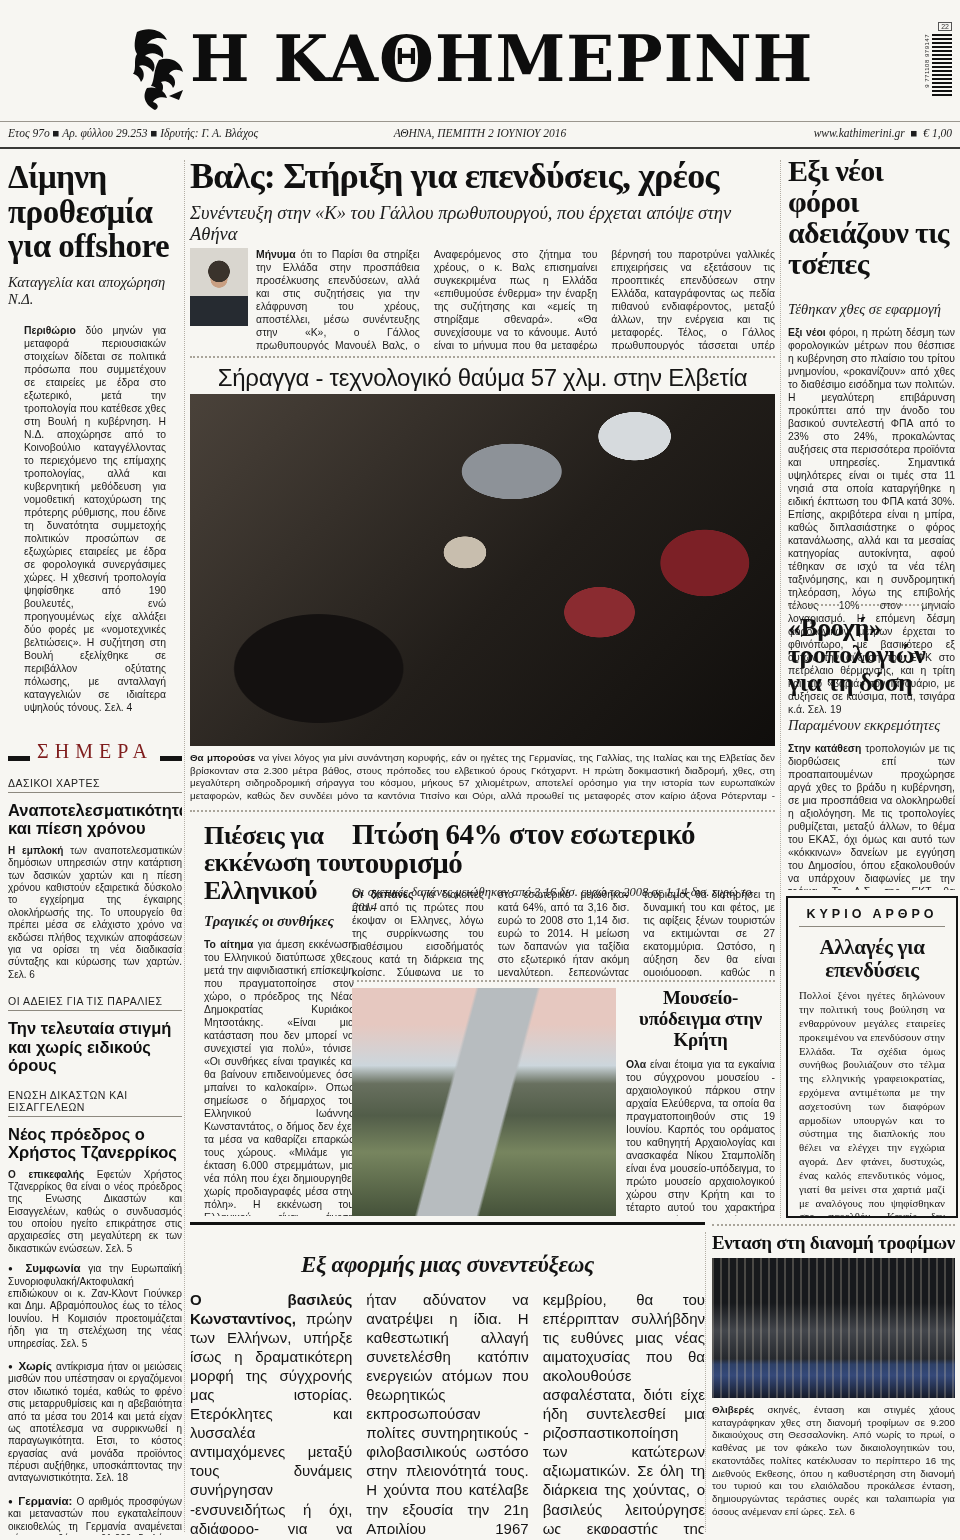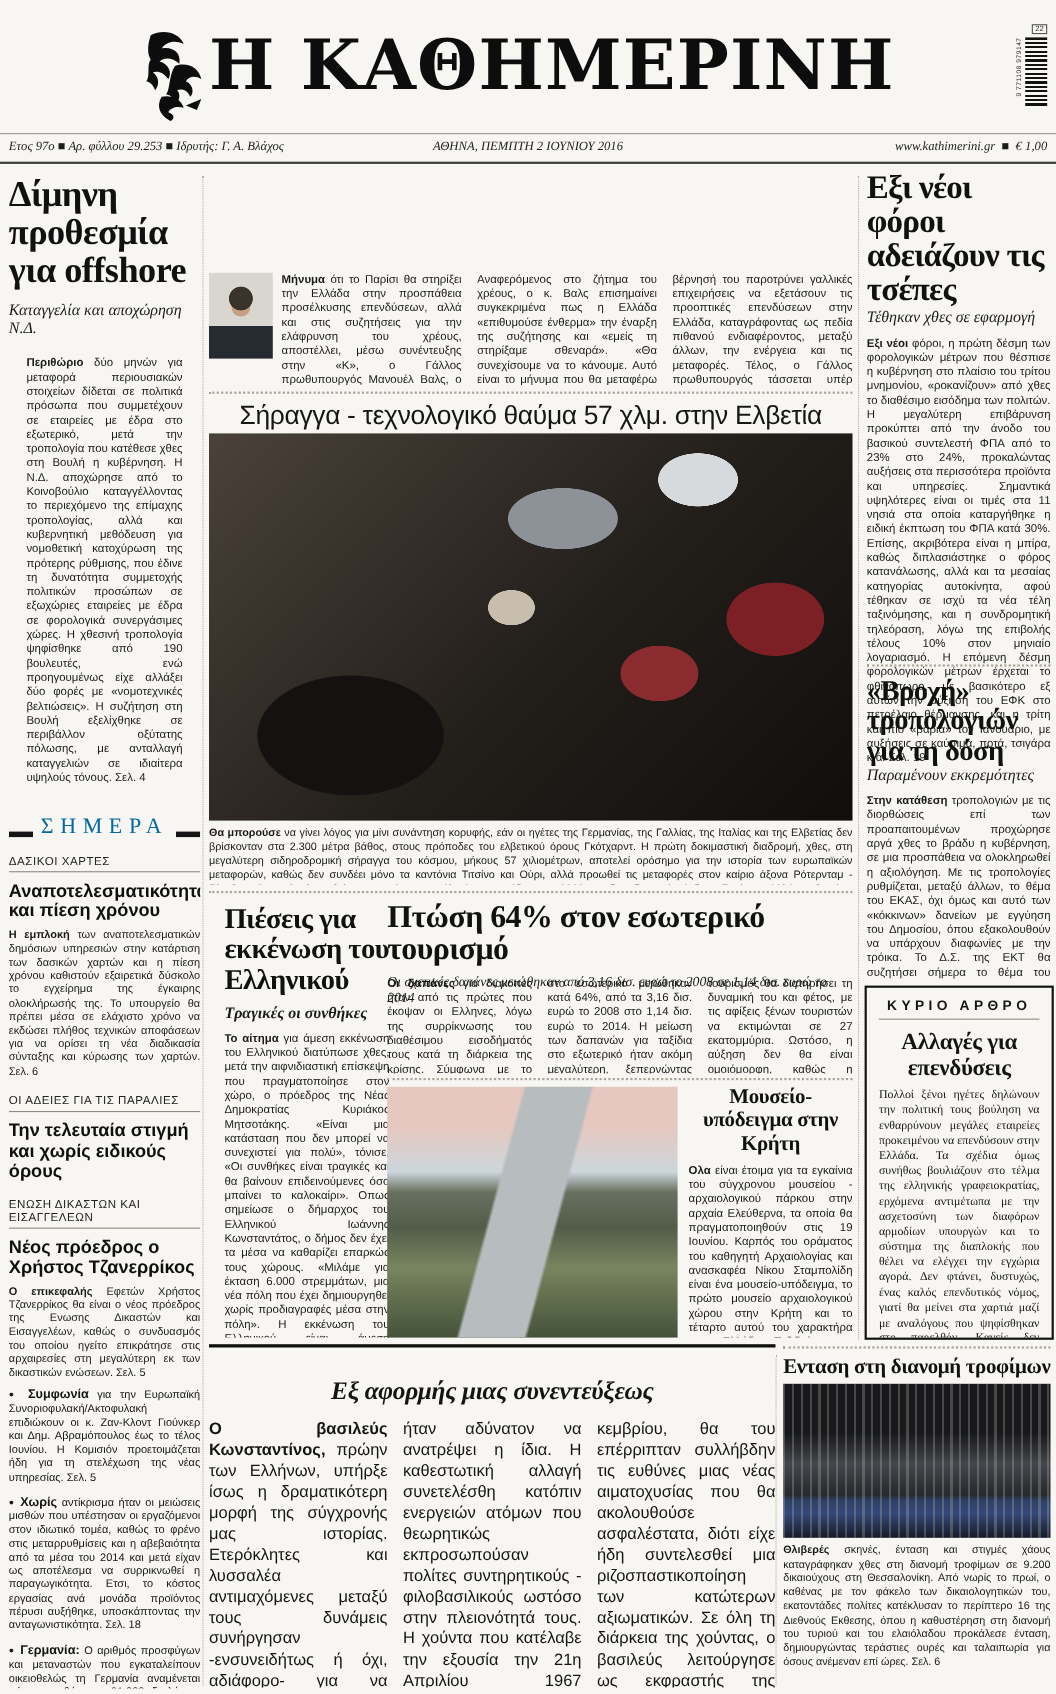--- a/index.html
+++ b/index.html
@@ -26,21 +26,21 @@
   .deck{font-family:"Liberation Serif",serif;font-style:italic;color:#1b1b1b;}
   .body{font-size:10.4px;line-height:1.25;text-align:justify;color:#1a1a1a;}
   .body b{font-weight:700;}
   .serifbody{font-family:"Liberation Serif",serif;font-size:11.4px;line-height:1.28;text-align:justify;}
   
   .left-col{left:8px;top:160px;width:174px;height:1375px;overflow:hidden;}
   .off-hl{font-size:33px;line-height:1.05;letter-spacing:-.5px;}
   .off-deck{font-size:14.5px;margin:10px 0 9px;}
   .simera{display:flex;align-items:flex-end;gap:7px;margin:26px 0 10px;}
   .simera .bar{flex:1;height:5px;background:#141414;margin-bottom:2px;}
-  .simera .word{font-family:"Liberation Serif",serif;font-size:20px;letter-spacing:6px;color:#0369a1;}
+  .simera .word{font-family:"Liberation Serif",serif;font-size:20px;letter-spacing:6px;color:#7f1d1d;}
   .kicker{font-size:10.5px;letter-spacing:.5px;color:#222;border-bottom:1px solid #8d897f;
           padding-bottom:3px;margin:14px 0 8px;text-transform:uppercase;}
   .side-head{font-size:16.5px;font-weight:700;line-height:1.12;color:#0f0f0f;margin:0 0 7px;}
   .side-body{font-size:10px;line-height:1.24;text-align:justify;color:#1a1a1a;margin:0 0 6px;}
   .bullet{font-size:10px;line-height:1.24;text-align:justify;margin:0 0 9px;}
   .bullet .bl{font-weight:700;font-size:11.5px;}
   .bullet .dot{font-size:8px;vertical-align:1px;}
   
   .main-hl{font-size:36px;letter-spacing:-.8px;line-height:1;}
   .main-deck{font-size:18.5px;margin-top:9px;}
@@ -74,21 +74,21 @@
   .tour-deck{font-size:12.5px;margin-top:7px;}
   .mus-hl{font-size:19px;line-height:1.1;text-align:center;letter-spacing:-.3px;}
   .sx-kick{display:flex;justify-content:center;align-items:baseline;gap:9px;}
   .sx-kick .k1{font-weight:700;font-size:13px;letter-spacing:2px;}
   .sx-kick .k2{font-size:10.5px;letter-spacing:1.5px;color:#2a2a2a;border-left:1px solid #555;padding-left:9px;}
   .sx-hl{font-family:"Liberation Serif",serif;font-style:italic;font-weight:700;font-size:23px;
          text-align:center;letter-spacing:-.3px;}
   .sx-body{font-size:15px;line-height:1.27;text-align:justify;}
   
   .tax-hl{font-size:30px;line-height:1.03;letter-spacing:-.7px;}
-  .r-deck{font-size:14.5px;margin:1px 0 8px;}
+  .r-deck{font-size:14.5px;margin:21px 0 8px;}
   .vro-hl{font-size:26px;line-height:1.05;letter-spacing:-.5px;}
   .kyrio{border:2px solid #141414;padding:9px 11px;background:#f7f6f2;}
   .kyrio .klabel{font-weight:700;font-size:12.5px;letter-spacing:4px;text-align:center;
                  border-bottom:1px solid #8d897f;padding-bottom:5px;}
   .kyrio .khead{font-family:"Liberation Serif",serif;font-weight:700;font-size:21px;line-height:1.08;
                 text-align:center;margin:9px 0 8px;letter-spacing:-.3px;}
   .tension-hl{font-size:19px;letter-spacing:-.3px;}
 </style>
 </head>
 <body>
@@ -166,20 +166,24 @@
         <span>Εφετών Χρήστος Τζανερρίκος θα είναι ο νέος πρόεδρος της Ενωσης Δικαστών και Εισαγγελέων, καθώς ο συνδυασμός του οποίου ηγείτο επικράτησε στις αρχαιρεσίες στη μεγαλύτερη εκ των δικαστικών ενώσεων. Σελ. 5</span>
       </p>
     </div>
 
     <p class="bullet"><span class="dot">●</span> <span class="bl">Συμφωνία</span> <span>για την Ευρωπαϊκή Συνοριοφυλακή/Ακτοφυλακή επιδιώκουν οι κ. Ζαν-Κλοντ Γιούνκερ και Δημ. Αβραμόπουλος έως το τέλος Ιουνίου. Η Κομισιόν προετοιμάζεται ήδη για τη στελέχωση της νέας υπηρεσίας. Σελ. 5</span></p>
     <p class="bullet"><span class="dot">●</span> <span class="bl">Χωρίς</span> <span>αντίκρισμα ήταν οι μειώσεις μισθών που υπέστησαν οι εργαζόμενοι στον ιδιωτικό τομέα, καθώς το φρένο στις μεταρρυθμίσεις και η αβεβαιότητα από τα μέσα του 2014 και μετά είχαν ως αποτέλεσμα να συρρικνωθεί η παραγωγικότητα. Ετσι, το κόστος εργασίας ανά μονάδα προϊόντος πέρυσι αυξήθηκε, υποσκάπτοντας την ανταγωνιστικότητα. Σελ. 18</span></p>
     <p class="bullet"><span class="dot">●</span> <span class="bl">Γερμανία:</span> <span>Ο αριθμός προσφύγων και μεταναστών που εγκαταλείπουν οικειοθελώς τη Γερμανία αναμένεται φέτος να φθάσει τις 61.000, διπλάσιος από πέρυσι, ενώ οι απελάσεις προβλέπεται να παραμείνουν στα ίδια επίπεδα, αγγίζοντας τις 27.000. Σελ. 7</span></p>
 
   </div>
 
+  <div class="abs" style="left:190px;top:158px;width:585px;">
+    <div class="hl main-hl">Βαλς: Στήριξη για επενδύσεις, χρέος</div>
+    <div class="deck main-deck">Συνέντευξη στην «Κ» του Γάλλου πρωθυπουργού, που έρχεται απόψε στην Αθήνα</div>
+  </div>
   <div class="abs photo ph-valls" style="left:190px;top:248px;width:58px;height:78px;"></div>
   <div class="abs colrow" style="left:256px;top:248px;width:519px;height:102px;">
     <p class="c body" style="margin:0;">
       <b>Μήνυμα</b>
       <span>ότι το Παρίσι θα στηρίξει την Ελλάδα στην προσπάθεια προσέλκυσης επενδύσεων, αλλά και στις συζητήσεις για την ελάφρυνση του χρέους, αποστέλλει, μέσω συνέντευξης στην «Κ», ο Γάλλος πρωθυπουργός Μανουέλ Βαλς, ο οποίος αναμένεται στην Αθήνα για συνομιλίες με τον κ. Αλ. Τσίπρα και τον Πρόεδρο της Δημοκρατίας Πρ. Παυλόπουλο.</span>
     </p>
     <p class="c body" style="margin:0;">Αναφερόμενος στο ζήτημα του χρέους, ο κ. Βαλς επισημαίνει συγκεκριμένα πως η Ελλάδα «επιθυμούσε ένθερμα» την έναρξη της συζήτησης και «εμείς τη στηρίξαμε σθεναρά». «Θα συνεχίσουμε να το κάνουμε. Αυτό είναι το μήνυμα που θα μεταφέρω στον Αλέξη Τσίπρα», προσθέτει ο Γάλλος πρωθυπουργός. Παράλληλα, ο κ. Βαλς αναφέρει πως η κυ-</p>
     <p class="c body" style="margin:0;">βέρνησή του παροτρύνει γαλλικές επιχειρήσεις να εξετάσουν τις προοπτικές επενδύσεων στην Ελλάδα, καταγράφοντας ως πεδία πιθανού ενδιαφέροντος, μεταξύ άλλων, την ενέργεια και τις μεταφορές. Τέλος, ο Γάλλος πρωθυπουργός τάσσεται υπέρ μιας συνολικής ευρωπαϊκής απάντησης στο πρόβλημα του προσφυγικού. Σελ. 3</p>
   </div>
   <div class="abs dotrule" style="left:190px;top:356px;width:585px;"></div>

